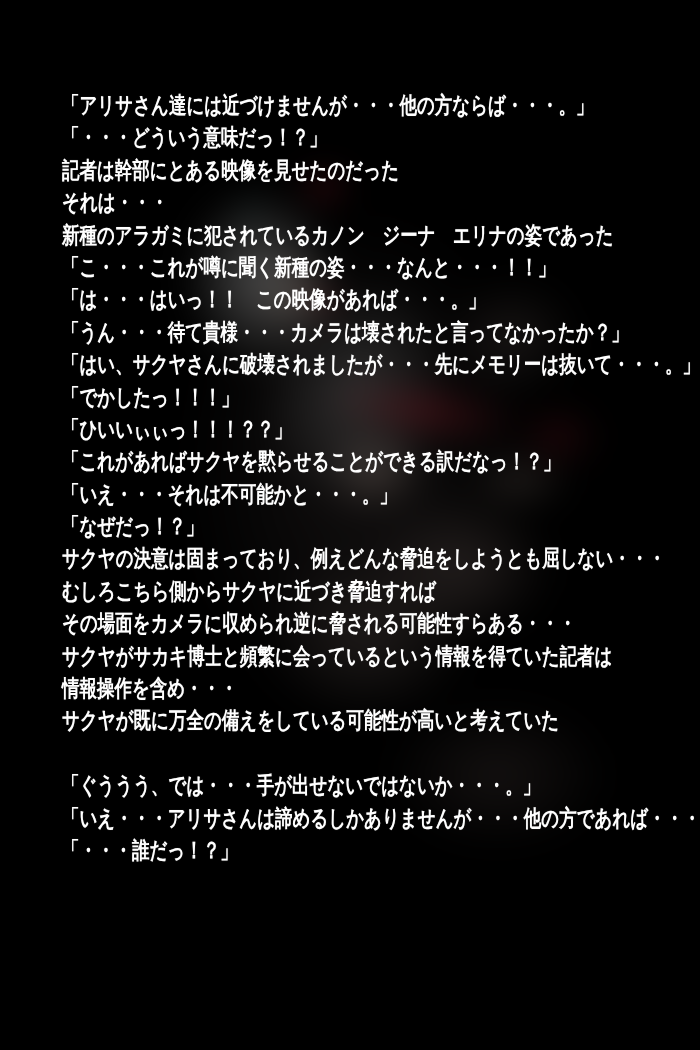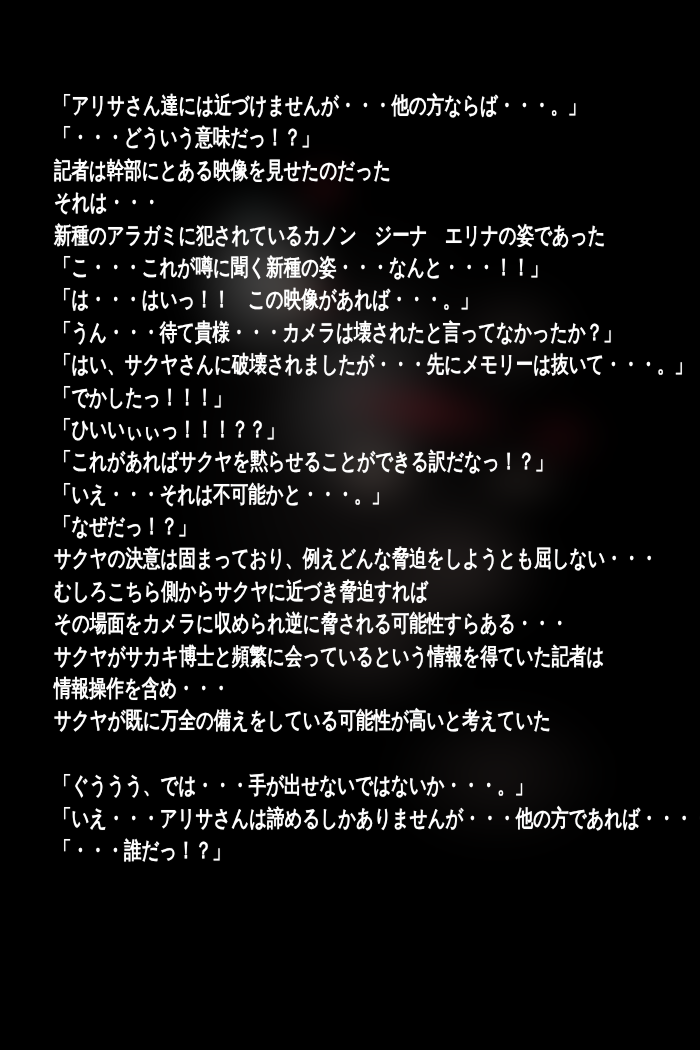--- a/index.html
+++ b/index.html
@@ -50,21 +50,21 @@
   .blob.body-mass  { left: 328px; top: 465px; width: 265px; height: 205px;
                      background: radial-gradient(closest-side, rgba(70,60,58,0.45), transparent 72%); }
   .blob.legs       { left: 228px; top: 515px; width: 275px; height: 235px;
                      background: radial-gradient(closest-side, rgba(55,48,46,0.5), transparent 74%); }
   .blob.lower      { left: 345px; top: 672px; width: 305px; height: 205px;
                      background: radial-gradient(closest-side, rgba(40,34,33,0.5), transparent 74%); }
 
   
   .text-block {
     position: absolute;
-    left: 54px;
+    left: 62px;
     top: 89px;
     width: 620px;
   }
   .line {
     height: 32.4px;
     line-height: 32.4px;
     font-size: 23px;
     font-weight: 700;
     color: var(--text, #ffffff);
     white-space: pre;

